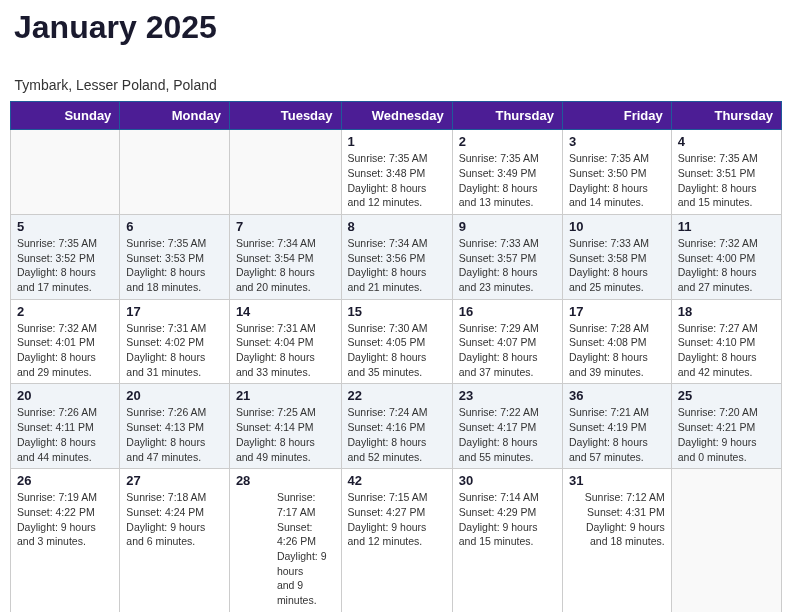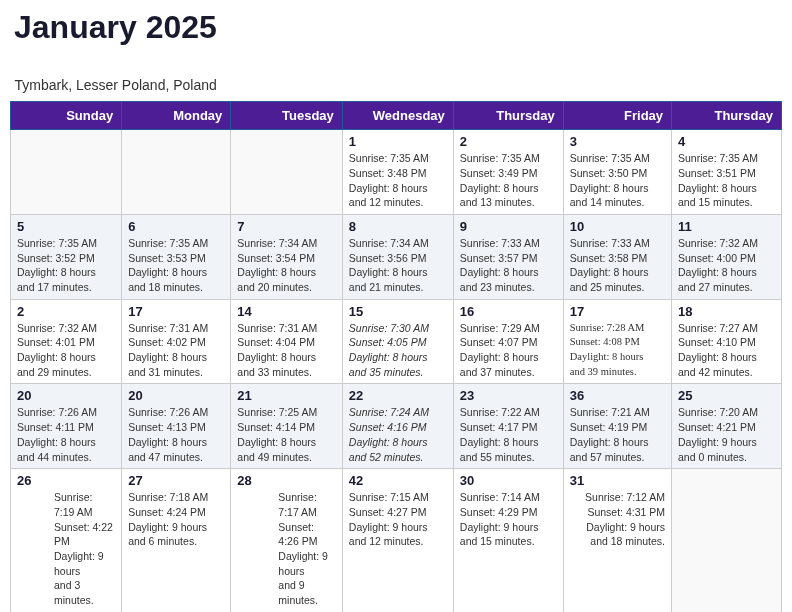--- a/index.html
+++ b/index.html
@@ -221,35 +221,35 @@
         </td>
         <td>
           <div class="day-num">14</div>
           <div class="day-info" style="white-space: pre-line;">Sunrise: 7:31 AM
 Sunset: 4:04 PM
 Daylight: 8 hours
 and 33 minutes.</div>
         </td>
         <td>
           <div class="day-num">15</div>
-          <div class="day-info" style="white-space: pre-line; font-style: italic;">Sunrise: 7:30 AM
+          <div class="day-info" style="white-space: pre-line;">Sunrise: 7:30 AM
 Sunset: 4:05 PM
 Daylight: 8 hours
 and 35 minutes.</div>
         </td>
         <td>
           <div class="day-num">16</div>
           <div class="day-info" style="white-space: pre-line;">Sunrise: 7:29 AM
 Sunset: 4:07 PM
 Daylight: 8 hours
 and 37 minutes.</div>
         </td>
         <td>
           <div class="day-num">17</div>
-          <div class="day-info" style="white-space: pre-line; font-family: Liberation Serif, serif;">Sunrise: 7:28 AM
+          <div class="day-info" style="white-space: pre-line;">Sunrise: 7:28 AM
 Sunset: 4:08 PM
 Daylight: 8 hours
 and 39 minutes.</div>
         </td>
         <td>
           <div class="day-num">18</div>
           <div class="day-info" style="white-space: pre-line;">Sunrise: 7:27 AM
 Sunset: 4:10 PM
 Daylight: 8 hours
 and 42 minutes.</div>
@@ -272,21 +272,21 @@
         </td>
         <td>
           <div class="day-num">21</div>
           <div class="day-info" style="white-space: pre-line;">Sunrise: 7:25 AM
 Sunset: 4:14 PM
 Daylight: 8 hours
 and 49 minutes.</div>
         </td>
         <td>
           <div class="day-num">22</div>
-          <div class="day-info" style="white-space: pre-line; font-style: italic;">Sunrise: 7:24 AM
+          <div class="day-info" style="white-space: pre-line;">Sunrise: 7:24 AM
 Sunset: 4:16 PM
 Daylight: 8 hours
 and 52 minutes.</div>
         </td>
         <td>
           <div class="day-num">23</div>
           <div class="day-info" style="white-space: pre-line;">Sunrise: 7:22 AM
 Sunset: 4:17 PM
 Daylight: 8 hours
 and 55 minutes.</div>
@@ -302,21 +302,21 @@
           <div class="day-num">25</div>
           <div class="day-info" style="white-space: pre-line;">Sunrise: 7:20 AM
 Sunset: 4:21 PM
 Daylight: 9 hours
 and 0 minutes.</div>
         </td>
       </tr>
       <tr>
         <td>
           <div class="day-num">26</div>
-          <div class="day-info" style="white-space: pre-line; margin-left: 37px;">Sunrise: 7:19 AM
+          <div class="day-info" style="white-space: pre-line;">Sunrise: 7:19 AM
 Sunset: 4:22 PM
 Daylight: 9 hours
 and 3 minutes.</div>
         </td>
         <td>
           <div class="day-num">27</div>
           <div class="day-info" style="white-space: pre-line;">Sunrise: 7:18 AM
 Sunset: 4:24 PM
 Daylight: 9 hours
 and 6 minutes.</div>

